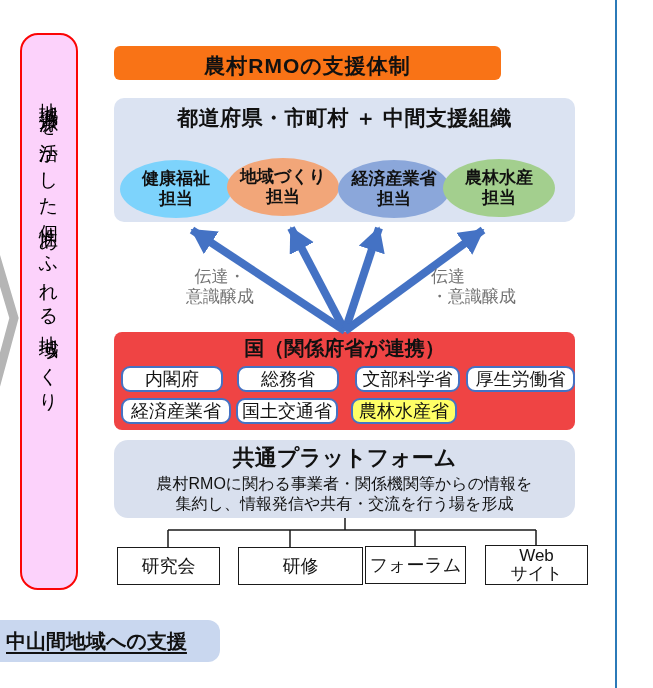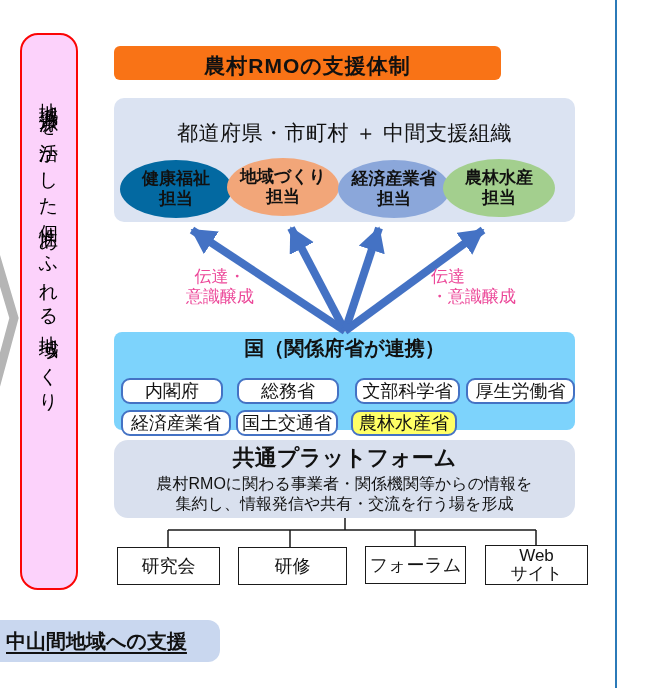--- a/index.html
+++ b/index.html
@@ -26,45 +26,45 @@
     position:absolute;left:114px;top:46px;width:387px;height:34px;background:#f97316;
     border-radius:6px;display:flex;align-items:flex-end;justify-content:center;z-index:1;
   }
   .header-box span{font-size:21px;font-weight:bold;letter-spacing:1px;}
 
   
   .pref-box{
     position:absolute;left:114px;top:98px;width:461px;height:124px;background:#dbe3f2;
     border-radius:10px;z-index:1;
   }
-  .pref-title{padding-top:21px;text-align:center;font-size:21px;font-weight:normal;letter-spacing:0.5px;}
+  .pref-title{padding-top:6px;text-align:center;font-size:21px;font-weight:bold;letter-spacing:0.5px;}
   .ellipse{
     position:absolute;width:112px;height:58px;border-radius:50%;
     display:flex;align-items:center;justify-content:center;text-align:center;
   }
   .ellipse span{font-size:17px;font-weight:bold;line-height:1.2;white-space:pre-line;}
   .e1{left:6px;top:62px;}
   .e2{left:113px;top:60px;}
   .e3{left:224px;top:62px;}
   .e4{left:329px;top:61px;}
 
   
   .arrow-label{
-    position:absolute;font-size:17px;line-height:1.18;white-space:pre-line;z-index:5;color:#ec4899;
+    position:absolute;font-size:17px;line-height:1.18;white-space:pre-line;z-index:5;color:#737373;
   }
   .arrow-label.left{left:168px;top:267px;width:104px;text-align:center;}
   .arrow-label.right{left:431px;top:267px;width:130px;text-align:left;}
 
   
   .gov-box{
-    position:absolute;left:114px;top:332px;width:461px;height:98px;background:#7dd3fc;
+    position:absolute;left:114px;top:332px;width:461px;height:98px;background:#ef4444;
     border-radius:8px;z-index:1;box-sizing:border-box;
   }
   .gov-title{text-align:center;font-size:20px;font-weight:bold;margin-top:3px;}
-  .gov-row{display:flex;margin-left:7px;margin-top:16px;gap:6px;}
+  .gov-row{display:flex;margin-left:7px;margin-top:4px;gap:6px;}
   .gov-row.second{margin-top:6px;gap:5px;}
   .ministry{
     height:26px;box-sizing:border-box;background:#ffffff;border:2px solid #4472c4;border-radius:9px;
     display:flex;align-items:center;justify-content:center;font-size:18px;
   }
   .m1{width:104px;}.m2{width:104px;margin-left:8px;}.m3{width:107px;margin-left:10px;}.m4{width:111px;}
   .m5{width:110px;}.m6{width:102px;}.m7{width:106px;margin-left:8px;}
 
   
   .platform-box{
@@ -73,21 +73,21 @@
   }
   .platform-title{font-size:22px;font-weight:bold;margin-top:3px;}
   .platform-desc{font-size:16px;line-height:1.22;white-space:pre-line;margin-top:1px;}
 
   
   .activity{
     position:absolute;height:38px;box-sizing:border-box;background:#fff;border:1.5px solid #1a1a1a;
     display:flex;align-items:center;justify-content:center;font-size:18px;z-index:2;text-align:center;
   }
   .a1{left:117px;top:547px;width:103px;}
-  .a2{left:238px;top:547px;width:109px;}
+  .a2{left:238px;top:547px;width:125px;}
   .a3{left:365px;top:546px;width:101px;}
   .a4{left:485px;top:545px;width:103px;height:40px;font-size:17px;line-height:1.08;white-space:pre-line;}
 
   
   .bottom-bar{
     position:absolute;left:-14px;top:620px;width:234px;height:42px;background:#c9d7ef;
     border-radius:0 12px 12px 0;display:flex;align-items:center;padding-left:20px;
     box-sizing:border-box;z-index:1;
   }
   .bottom-bar span{
@@ -106,21 +106,21 @@
   <div class="left-banner">
     <span class="vtext">地域資源を活かした個性あふれる地域づくり</span>
   </div>
 
   <div class="header-box">
     <span>農村RMOの支援体制</span>
   </div>
 
   <div class="pref-box">
     <div class="pref-title">都道府県・市町村 ＋ 中間支援組織</div>
-    <div class="ellipse e1" style="background-color: #0369a1;">
+    <div class="ellipse e1" style="background-color: #7dd3fc;">
       <span>健康福祉
 担当</span>
     </div>
     <div class="ellipse e2" style="background-color: rgb(242, 166, 121);">
       <span>地域づくり
 担当</span>
     </div>
     <div class="ellipse e3" style="background-color: rgb(139, 167, 218);">
       <span>経済産業省
 担当</span>

